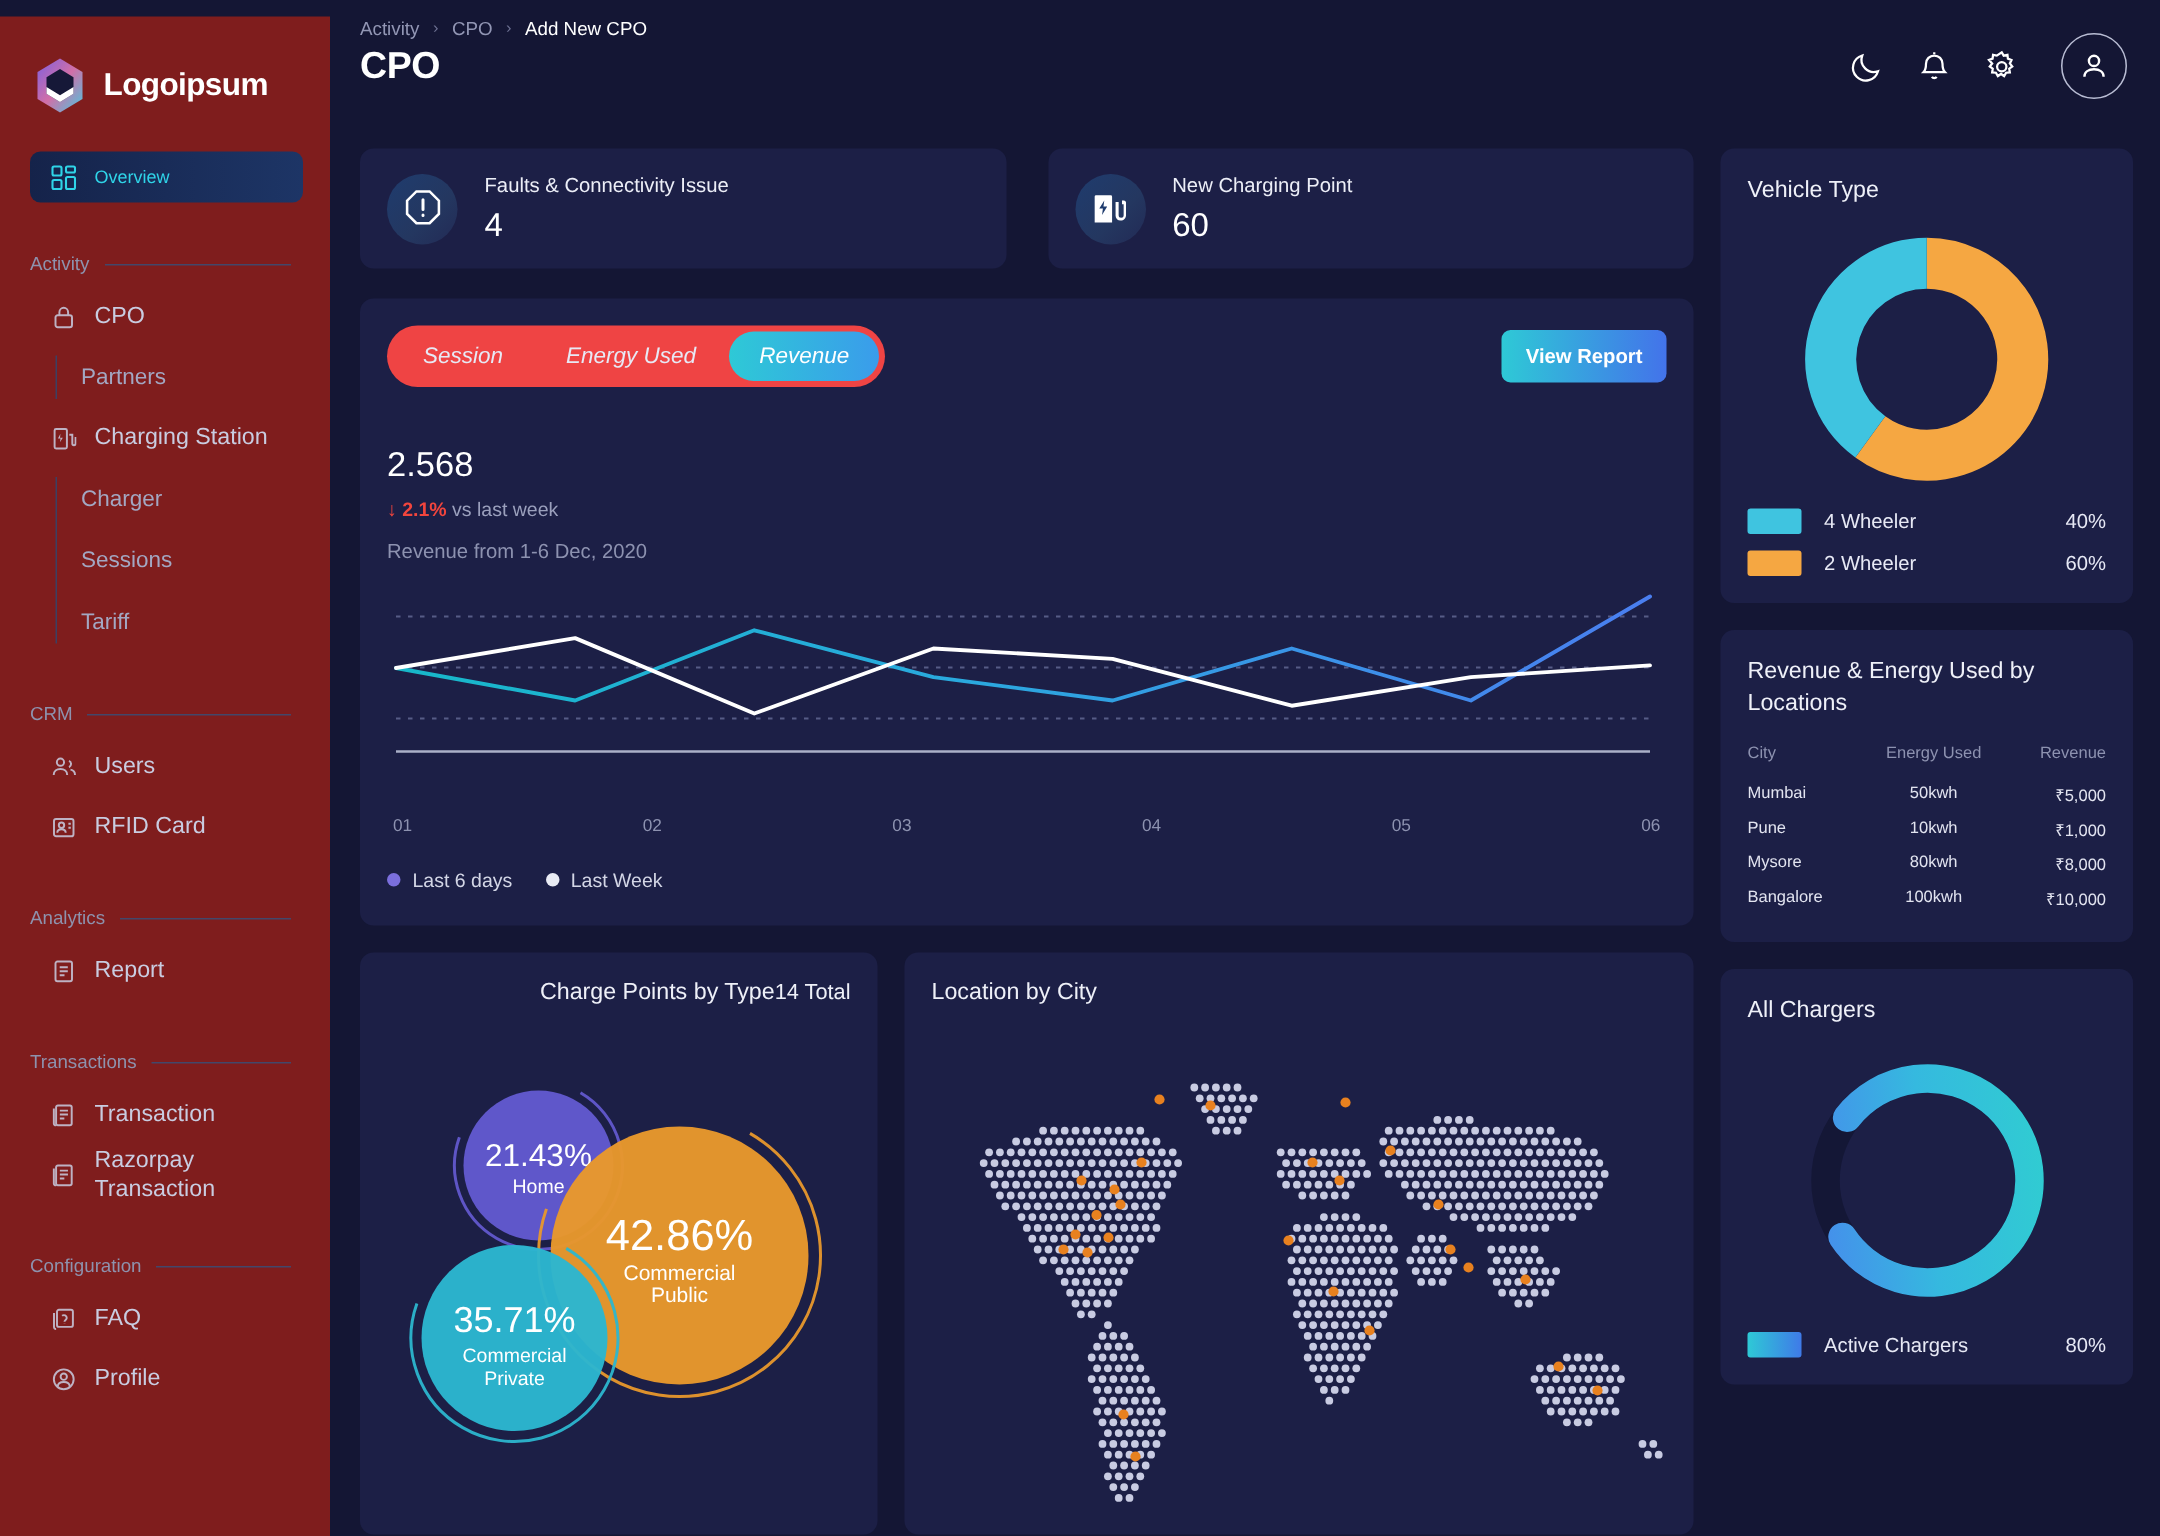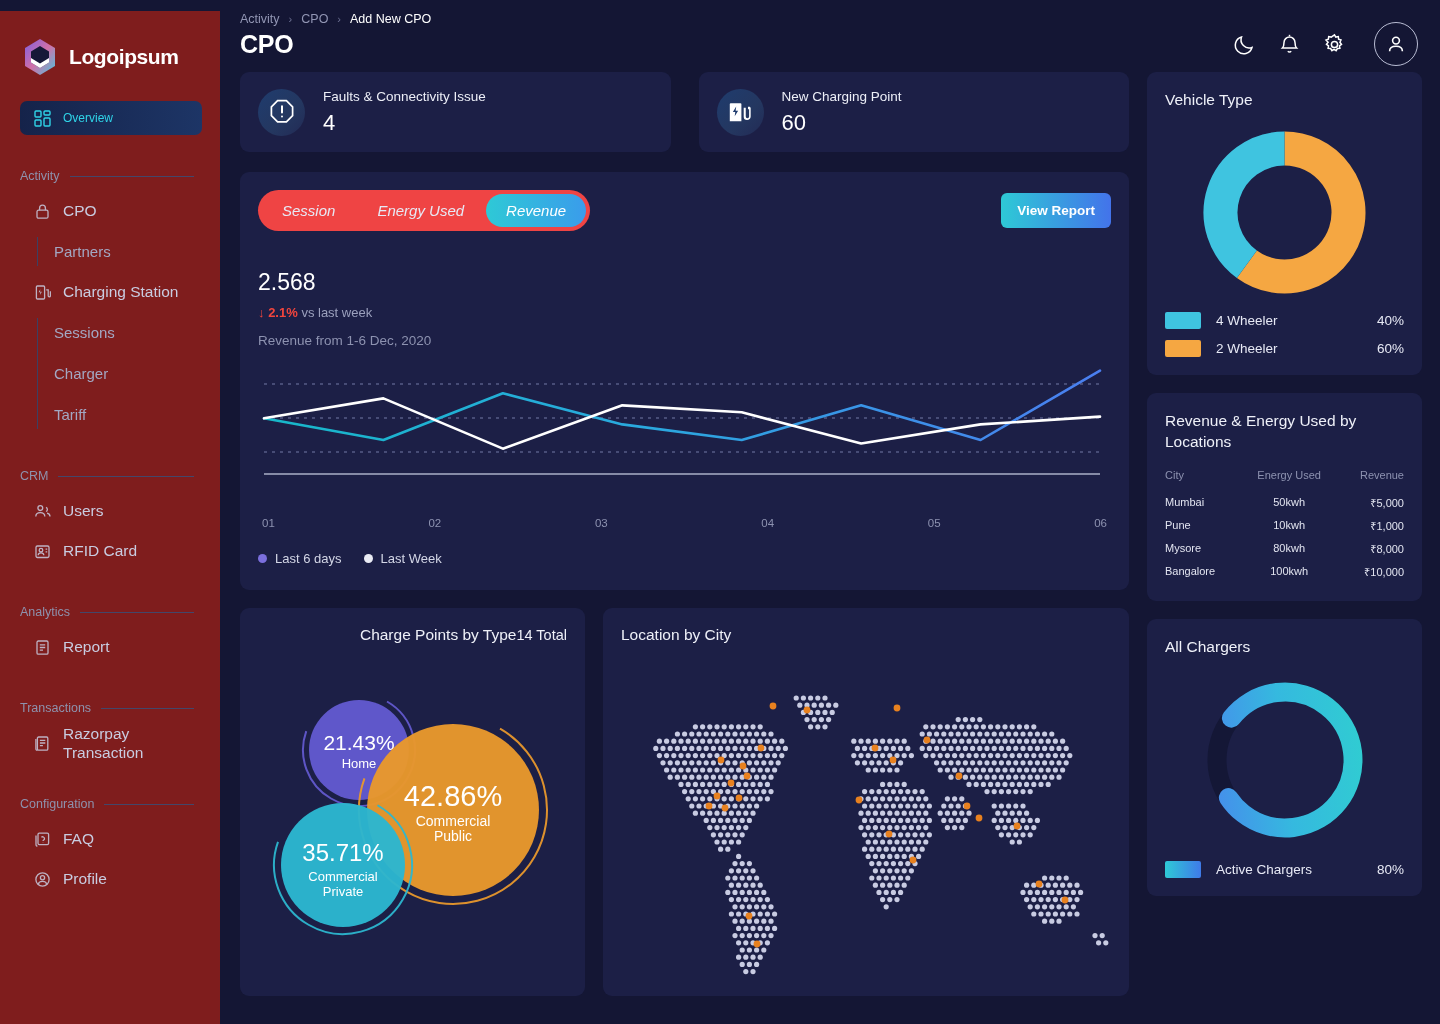--- a/index.html
+++ b/index.html
@@ -90,20 +90,21 @@
   .avatar-btn {
     width: 44px; height: 44px; border-radius: 50%;
     border: 1.4px solid #b9bdd4;
     display: flex; align-items: center; justify-content: center;
     margin-left: 6px;
   }
 
   .content {
     display: flex; gap: 18px;
     padding: 0 18px 0 20px;
+    margin-top: 27px;
   }
   .col-left { flex: 1; min-width: 0; }
   .col-right { width: 275px; flex: 0 0 275px; }
 
   
   .stats { display: flex; gap: 28px; }
   .stat-card {
     flex: 1;
     background: #1c1f46;
     border-radius: 9px;
@@ -241,22 +242,22 @@
         </div>
         <div class="nav-item">
           <span class="ico"><svg viewBox="0 0 17 17" width="17" height="17" fill="none" stroke="#c9cce0" stroke-width="1.3">
               <rect x="2.4" y="2" width="8.2" height="13" rx="1"></rect>
               <path d="M6.3 5.2 4.6 8.3h1.8l-.5 2.6 2-3.1H6z" fill="#c9cce0" stroke="none"></path>
               <path d="M12.2 5.8h2v5.9a1.1 1.1 0 0 0 2.2 0V7.3"></path>
             </svg></span>
           <span class="lbl2">Charging Station</span>
         </div>
         <div class="sub-group">
+          <div class="sub-item">Charger</div>
           <div class="sub-item">Sessions</div>
-          <div class="sub-item">Charger</div>
           <div class="sub-item">Tariff</div>
         </div>
         <div class="section-head">
           <span class="txt">CRM</span>
           <span class="line"></span>
         </div>
         <div class="nav-item">
           <span class="ico"><svg viewBox="0 0 17 17" width="17" height="17" fill="none" stroke="#c9cce0" stroke-width="1.3">
               <circle cx="6.3" cy="5.1" r="2.4"></circle>
               <path d="M1.8 13.6c0-2.6 2-4 4.5-4s4.5 1.4 4.5 4"></path>
@@ -281,20 +282,28 @@
         <div class="nav-item">
           <span class="ico"><svg viewBox="0 0 17 17" width="17" height="17" fill="none" stroke="#c9cce0" stroke-width="1.3">
               <rect x="3" y="2" width="11" height="13.2" rx="1.3"></rect>
               <path d="M5.8 5.8h5.4M5.8 8.5h5.4M5.8 11.2h3.2"></path>
             </svg></span>
           <span class="lbl2">Report</span>
         </div>
         <div class="section-head">
           <span class="txt">Transactions</span>
           <span class="line"></span>
+        </div>
+        <div class="nav-item">
+          <span class="ico"><svg viewBox="0 0 17 17" width="17" height="17" fill="none" stroke="#c9cce0" stroke-width="1.3">
+              <rect x="3.4" y="2" width="10.4" height="13.2" rx="1.2"></rect>
+              <path d="M5.9 5.4h5.4M5.9 8h5.4M5.9 10.6h3"></path>
+              <path d="M1.9 4v10a1.2 1.2 0 0 0 1.5 1.2"></path>
+            </svg></span>
+          <span class="lbl2">Transaction</span>
         </div>
         <div class="nav-item">
           <span class="ico"><svg viewBox="0 0 17 17" width="17" height="17" fill="none" stroke="#c9cce0" stroke-width="1.3">
               <rect x="3.4" y="2" width="10.4" height="13.2" rx="1.2"></rect>
               <path d="M5.9 5.4h5.4M5.9 8h5.4M5.9 10.6h3"></path>
               <path d="M1.9 4v10a1.2 1.2 0 0 0 1.5 1.2"></path>
             </svg></span>
           <span class="lbl2">Razorpay Transaction</span>
         </div>
         <div class="section-head">

